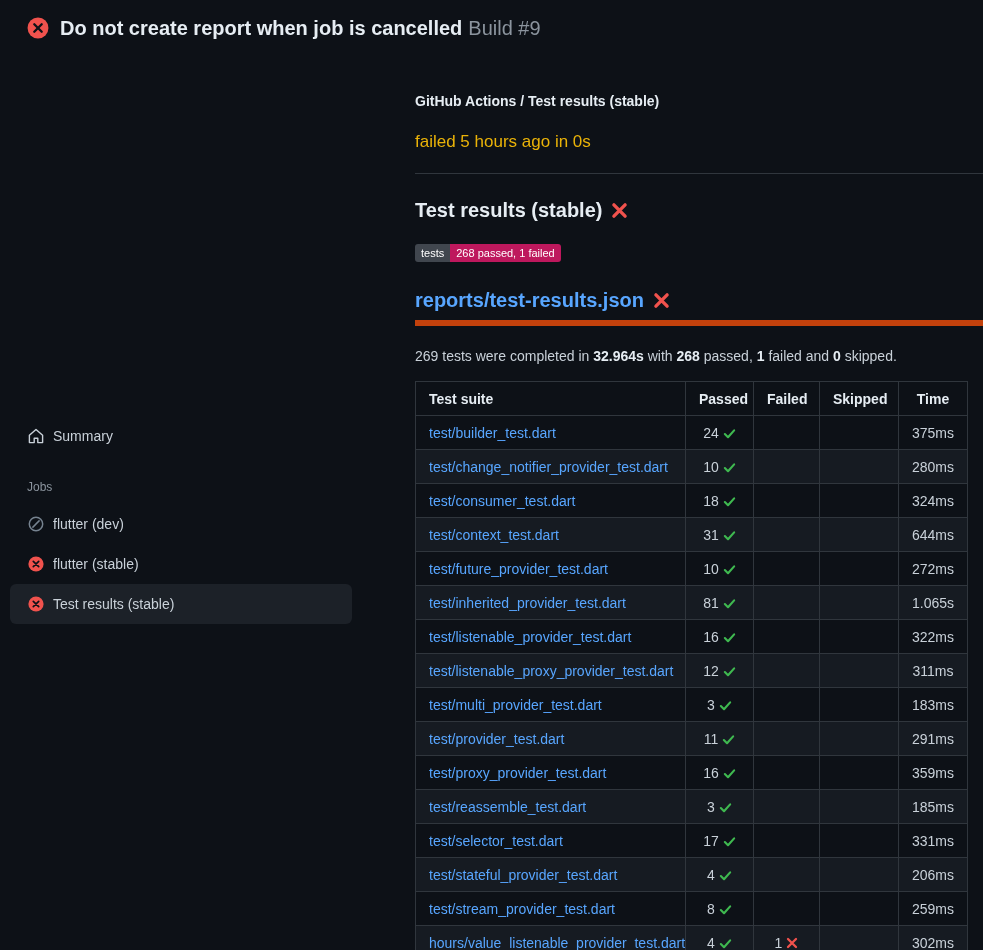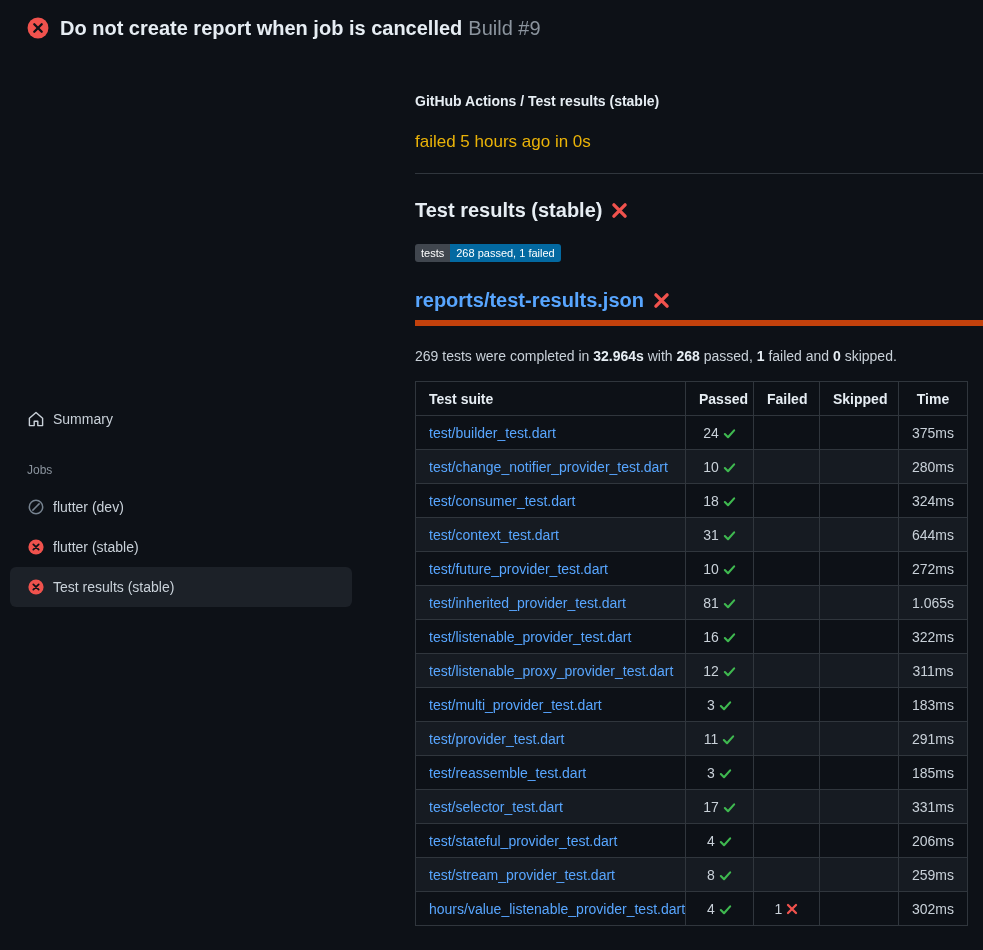--- a/index.html
+++ b/index.html
@@ -48,21 +48,21 @@
 
   .check-title {
     margin-top:25px;
     font-size:20px; font-weight:700; color:#e6edf3;
     display:flex; align-items:center; gap:9px;
   }
 
   .badge { display:inline-flex; margin-top:22px; border-radius:3px; overflow:hidden;
            font-size:11px; line-height:18px; color:#ffffff; }
   .badge-left  { background:#40464e; padding:0 6px; }
-  .badge-right { background:#0369a1; padding:0 6px; }
+  .badge-right { background:#be185d; padding:0 6px; }
 
   .report-title {
     margin-top:27px;
     padding-bottom:8px;
     border-bottom:6px solid #c2410c;
     font-size:20px; font-weight:700;
     display:flex; align-items:center; gap:9px;
   }
   .report-title a { color:#58a6ff; text-decoration:none; cursor:pointer; }
 
@@ -265,20 +265,29 @@
           <tr>
             <td class="col-suite"><a>test/provider_test.dart</a></td>
             <td><span class="num">11</span><svg class="mark-svg" width="13" height="13" viewBox="0 0 14 14">
                 <path d="M2 7.6 L5.4 11 L12 3.6" stroke="#3fb950" stroke-width="2.3" fill="none" stroke-linecap="round" stroke-linejoin="round"></path>
               </svg></td>
             <td></td>
             <td></td>
             <td>291ms</td>
           </tr>
           <tr>
+            <td class="col-suite"><a>test/proxy_provider_test.dart</a></td>
+            <td><span class="num">16</span><svg class="mark-svg" width="13" height="13" viewBox="0 0 14 14">
+                <path d="M2 7.6 L5.4 11 L12 3.6" stroke="#3fb950" stroke-width="2.3" fill="none" stroke-linecap="round" stroke-linejoin="round"></path>
+              </svg></td>
+            <td></td>
+            <td></td>
+            <td>359ms</td>
+          </tr>
+          <tr>
             <td class="col-suite"><a>test/reassemble_test.dart</a></td>
             <td><span class="num">3</span><svg class="mark-svg" width="13" height="13" viewBox="0 0 14 14">
                 <path d="M2 7.6 L5.4 11 L12 3.6" stroke="#3fb950" stroke-width="2.3" fill="none" stroke-linecap="round" stroke-linejoin="round"></path>
               </svg></td>
             <td></td>
             <td></td>
             <td>185ms</td>
           </tr>
           <tr>
             <td class="col-suite"><a>test/selector_test.dart</a></td>

